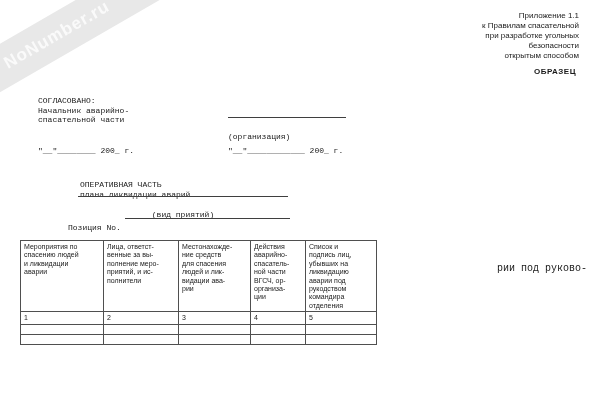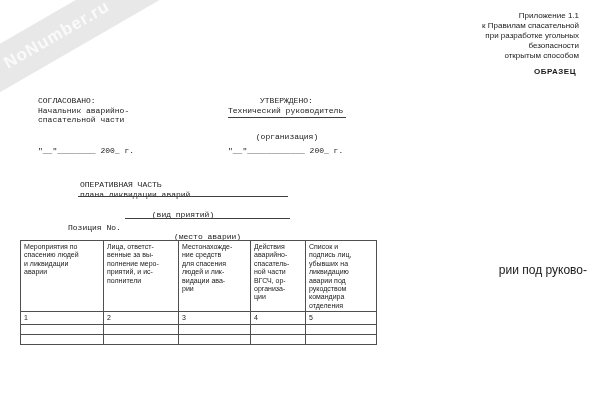--- a/index.html
+++ b/index.html
@@ -25,21 +25,21 @@
   .mono { font-family:"Liberation Mono","DejaVu Sans Mono",monospace; font-size:8px; line-height:9.5px;margin-top:12px; }
 
   .agreed { position:absolute; left:38px; top:84px; }
   .agreed span { display:block; }
   .agreed-date { position:absolute; left:38px; top:134px; }
 
   .approved { position:absolute; left:228px; top:84px; width:120px; }
   .approved .ttl { display:block; margin-left:32px; }
   .approved .l1 { display:block; }
   .org-line { position:absolute; left:228px; top:109px; width:118px; height:8px; border-bottom:1px solid #3f3f3f; }
-  .org-caption { position:absolute; left:228px; top:120px; width:118px; text-align:center; }
+  .org-caption { position:absolute; left:228px; top:120px; width:118px; }
   .approved-date { position:absolute; left:228px; top:134px; }
 
   .doc-title { position:absolute; left:80px; top:168px; width:210px; }
   .doc-title span { display:block; }
 
   .type-line { position:absolute; left:78px; top:189px; width:210px; height:7px; border-bottom:1px solid #3f3f3f; }
   .type-caption { position:absolute; left:78px; top:198px; width:210px; text-align:center; }
 
   .pos-label { position:absolute; left:68px; top:211px; }
   .pos-line { position:absolute; left:125px; top:211px; width:165px; height:7px; border-bottom:1px solid #3f3f3f; }
@@ -49,21 +49,21 @@
   table.plan { position:absolute; left:20px; top:240px; border-collapse:collapse; table-layout:fixed; width:356px; }
   table.plan td {
     border:1px solid #4f4f4f; font-size:7px; line-height:8.4px;
     padding:2px 2px 1px 3px; vertical-align:top; white-space:pre-line;
     overflow:hidden;
   }
   tr.hdr td { height:66px; }
   tr.nums td { height:8px; }
   tr.empty td { height:6px; }
 
-  .fragment { position:absolute; right:13px; top:263px; font-size:12px; }
+  .fragment { position:absolute; right:13px; top:263px; font-size:10px;font-family:Liberation Mono, monospace; }
 </style>
 </head>
 <body>
 
 <div class="page">
 
   <div class="wm-band">
     <span class="wm-text">NoNumber.ru</span>
   </div>
 
@@ -76,39 +76,34 @@
   </div>
   <div class="sample">ОБРАЗЕЦ</div>
 
   <div class="agreed mono">
     <span>СОГЛАСОВАНО:</span>
     <span>Начальник аварийно-</span>
     <span>спасательной части</span>
   </div>
   <div class="agreed-date mono">"__"________ 200_ г.</div>
 
-  <div class="approved mono">
-    <span class="ttl">УТВЕРЖДЕНО:</span>
-    <span class="l1">Технический руководитель</span>
-  </div>
   <div class="org-line"></div>
   <div class="org-caption mono">(организация)</div>
   <div class="approved-date mono">"__"____________ 200_ г.</div>
 
   <div class="doc-title mono">
     <span>ОПЕРАТИВНАЯ ЧАСТЬ</span>
     <span>плана ликвидации аварий</span>
   </div>
 
   <div class="type-line"></div>
   <div class="type-caption mono">(вид приятий)</div>
 
   <div class="pos-label mono">Позиция No.</div>
   <div class="pos-line"></div>
-  <div class="place-caption mono">(место аварии)</div>
 
   <table class="plan">
     <colgroup>
       <col style="width:83px">
         <col style="width:75px">
         <col style="width:72px">
         <col style="width:55px">
         <col style="width:71px">
     </colgroup>
     <tbody>

